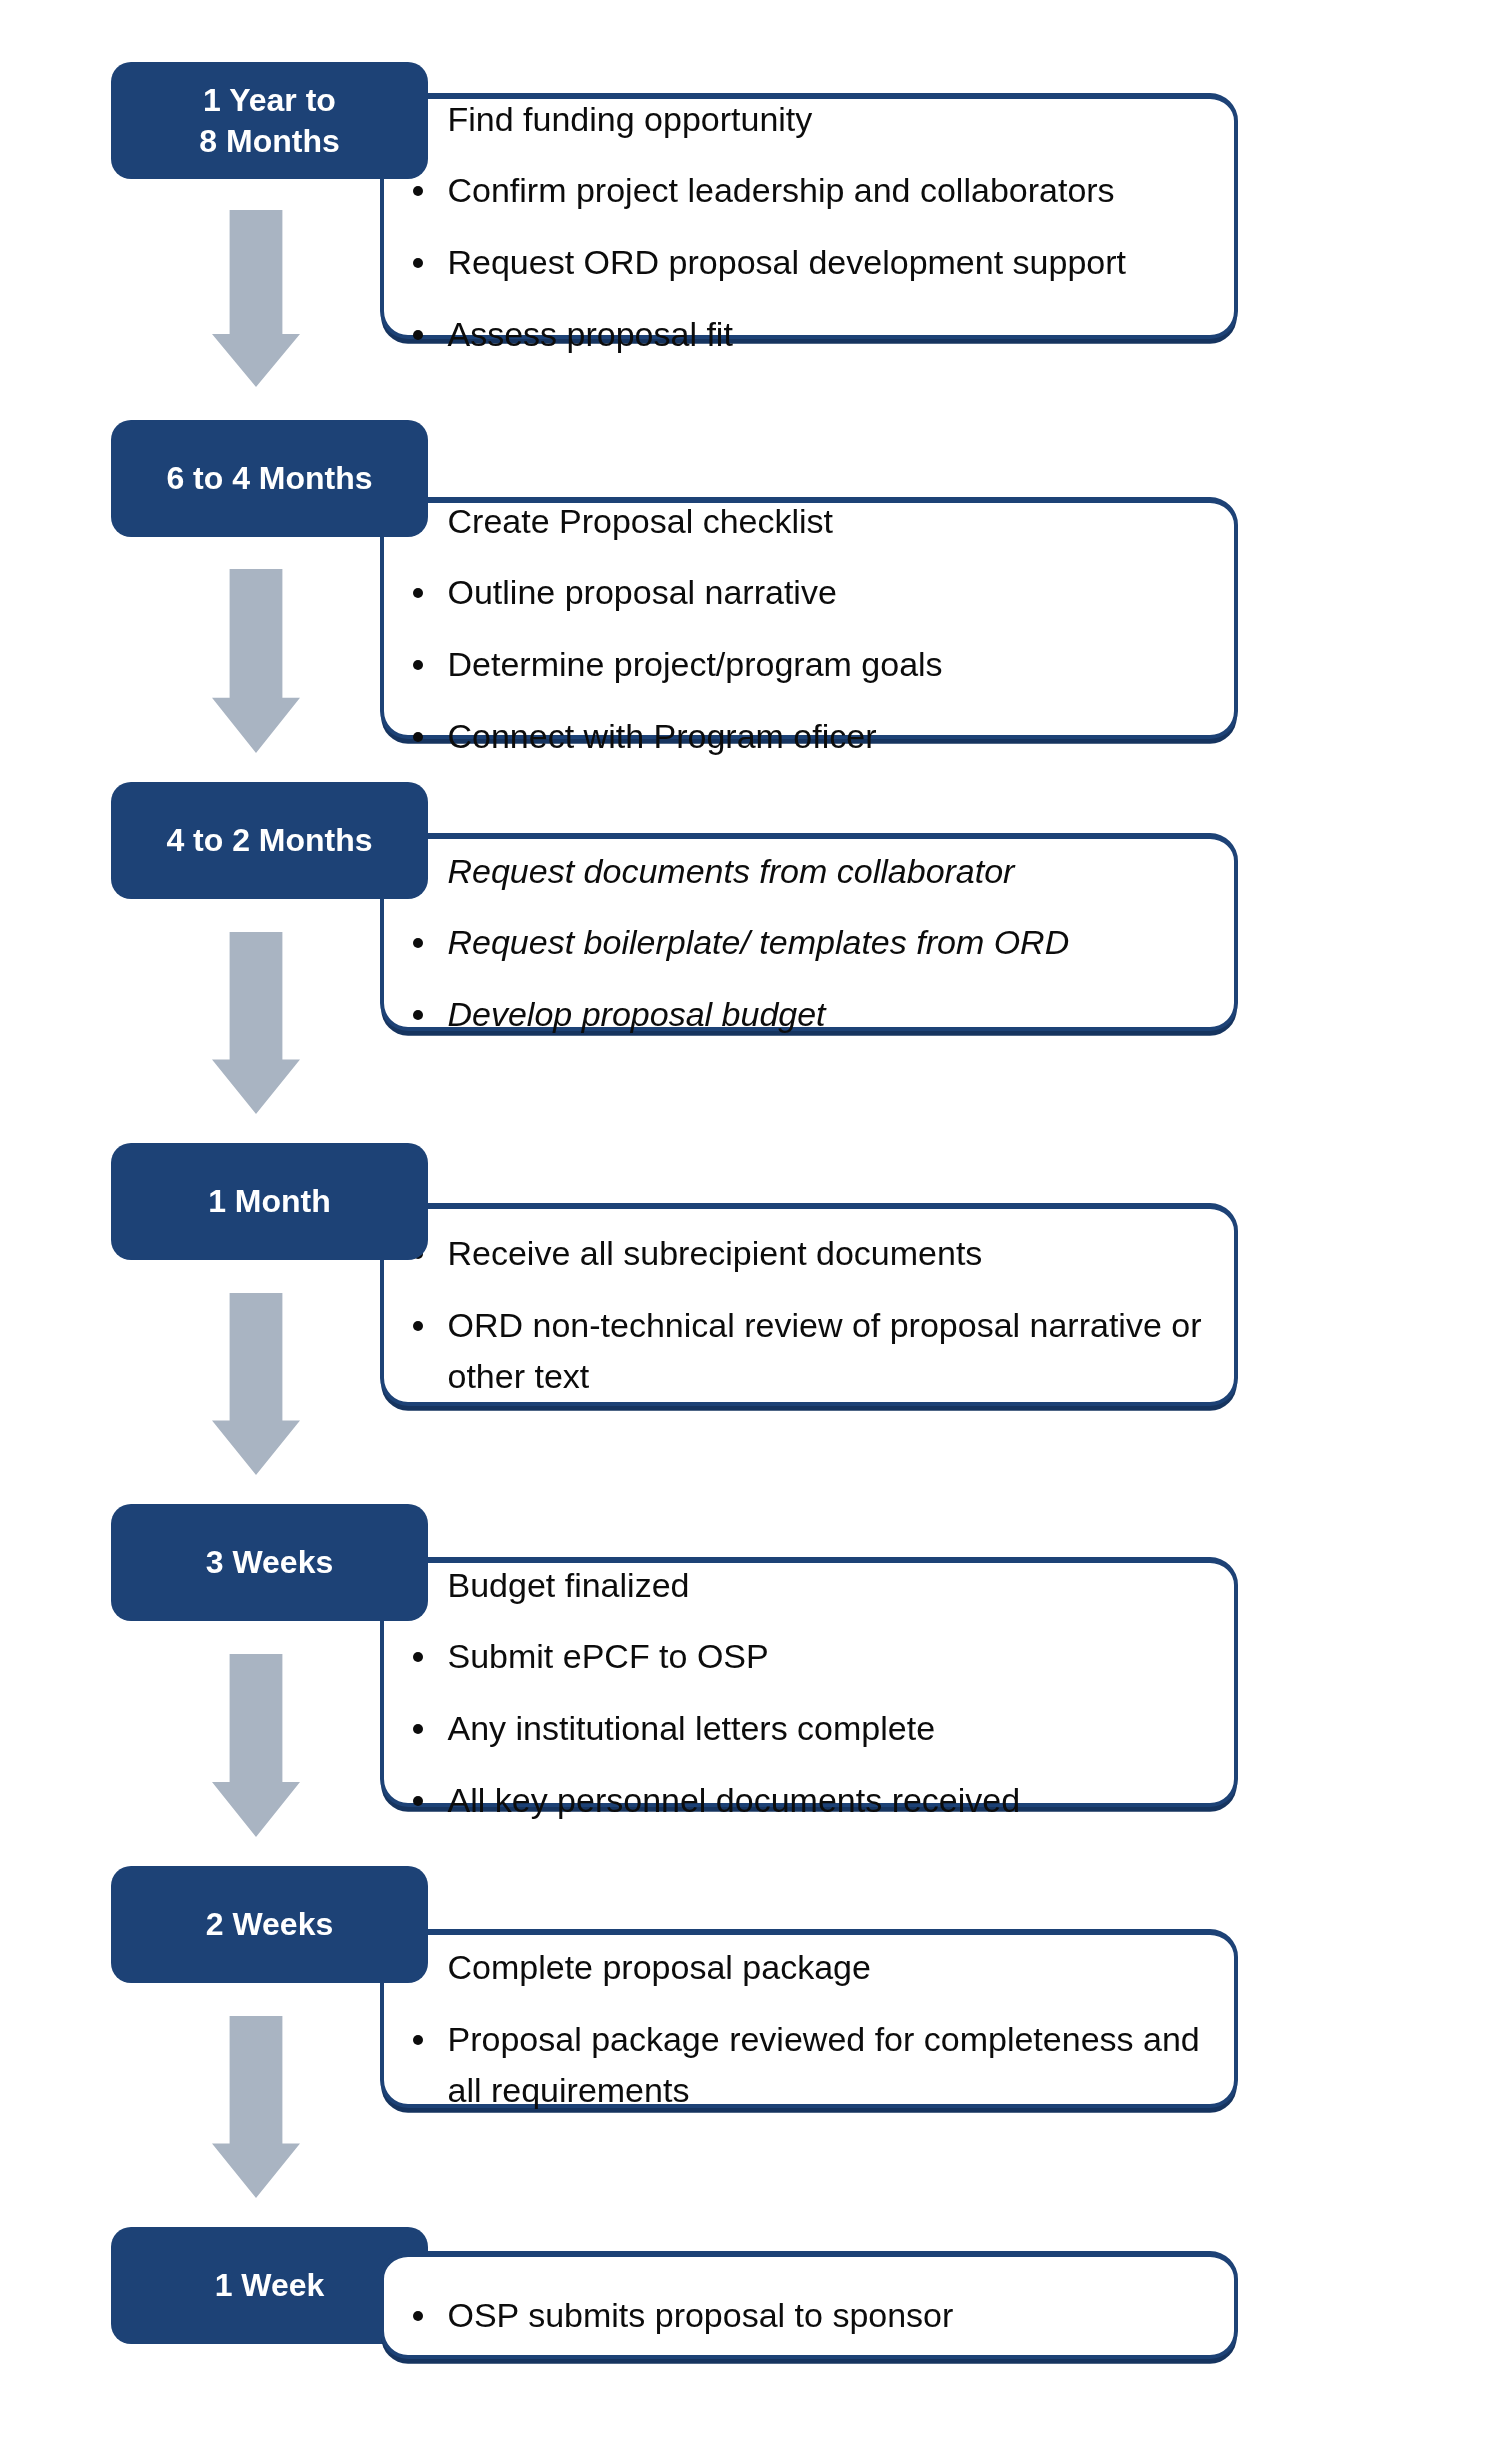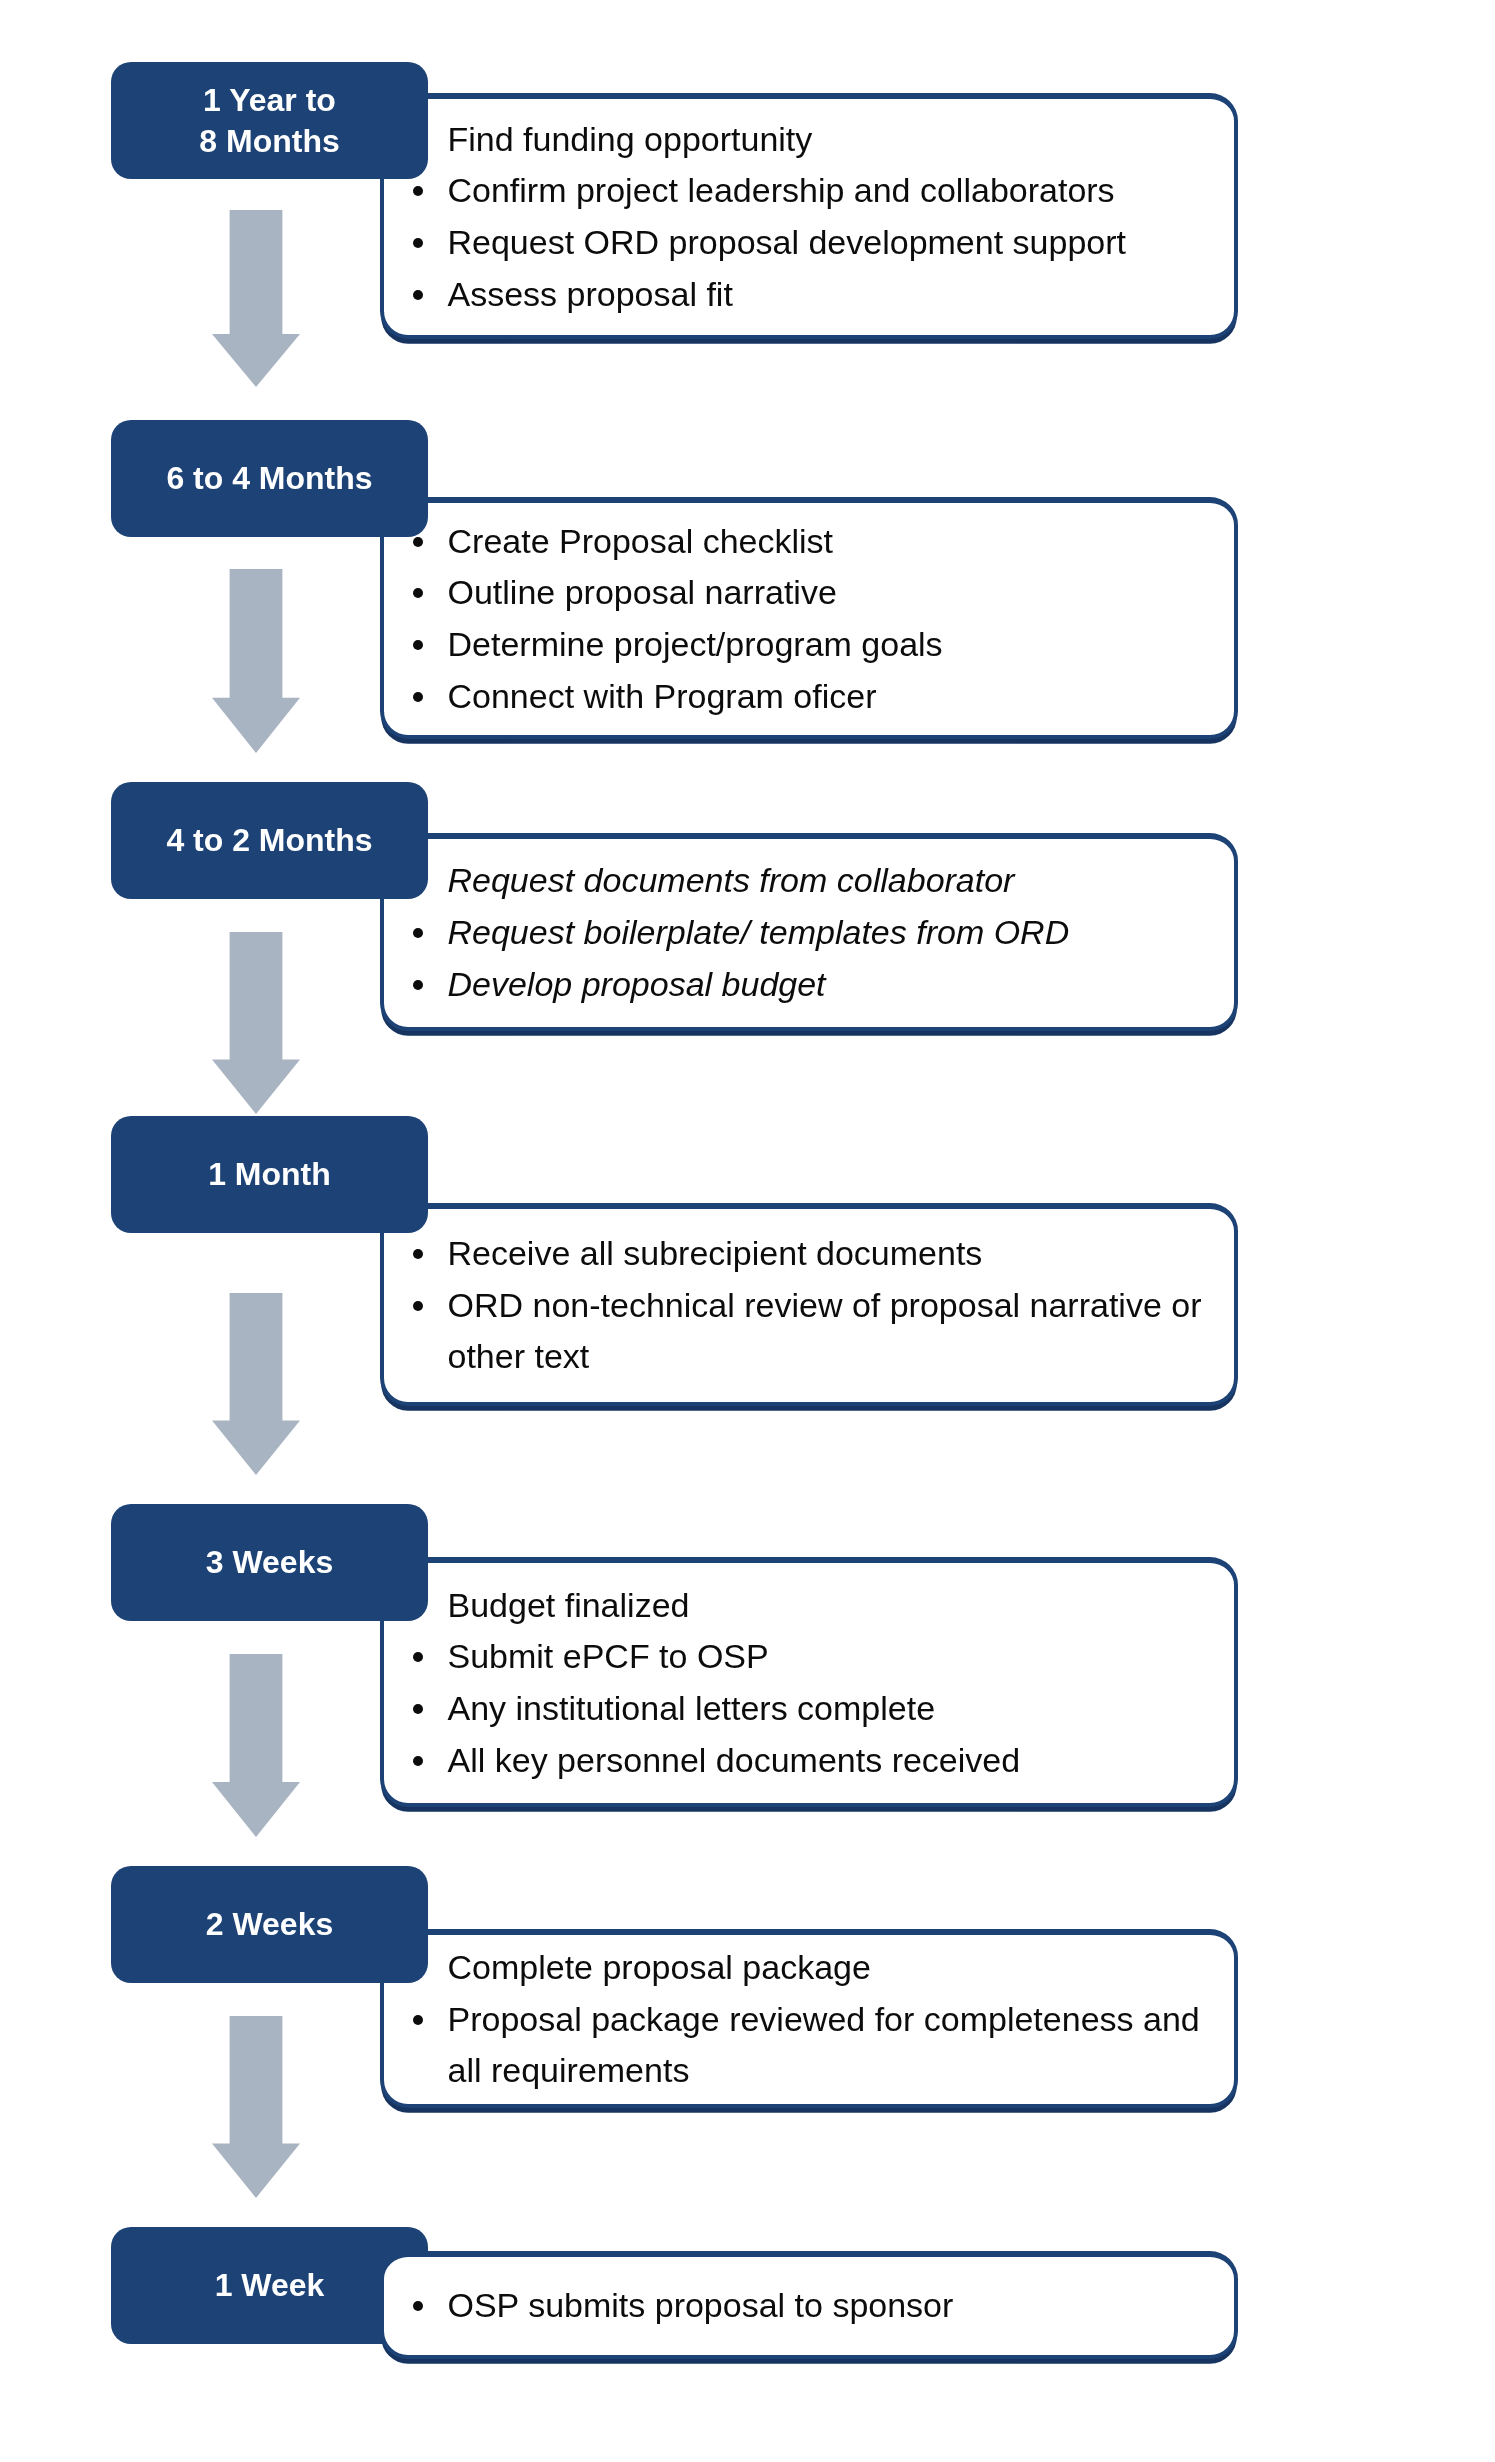--- a/index.html
+++ b/index.html
@@ -58,20 +58,21 @@
     list-style: none;
     margin: 0;
     padding: 0 14px 0 23.5px;
   }
   .content-box li {
     position: relative;
     padding-left: 40px;
     font-size: 34px;
     line-height: 1.52;
     color: var(--text);
+    margin-top: 20px;
   }
   .content-box li::before {
     content: "";
     position: absolute;
     left: 5.9px;
     top: 21px;
     width: 10px;
     height: 10px;
     border-radius: 50%;
     background: var(--text);
@@ -131,21 +132,21 @@
   </div>
   <div class="content-box" style="top:833px;height:198px;font-style:italic;">
     <ul>
       <li>Request documents from collaborator</li>
       <li>Request boilerplate/ templates from ORD</li>
       <li>Develop proposal budget</li>
     </ul>
   </div>
   <div class="arrow" style="top:932px;height:182px;"></div>
 
-  <div class="label-box" style="top:1116px;">
+  <div class="label-box" style="top:1143px;">
     <div class="label-text">
       <span>1 Month</span>
     </div>
   </div>
   <div class="content-box" style="top:1203px;height:203px;">
     <ul>
       <li>Receive all subrecipient documents</li>
       <li>ORD non-technical review of proposal narrative or other text</li>
     </ul>
   </div>

